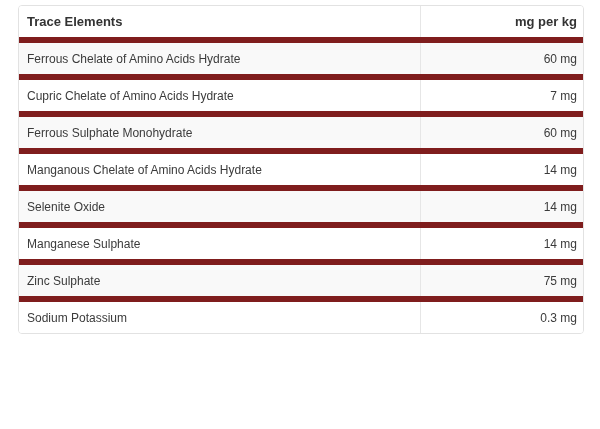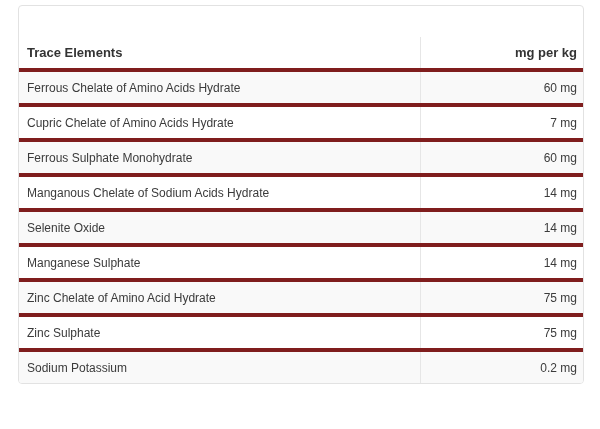--- a/index.html
+++ b/index.html
@@ -21,41 +21,40 @@
     width: 564px;
     border: 1px solid #e2e2e2;
     border-radius: 4px;
     overflow: hidden;
     background: #ffffff;
   }
   table {
     border-collapse: collapse;
     width: 100%;
     table-layout: fixed;
-    margin-top: 31px;
   }
   col.c1 { width: 401px; }
   th, td {
     height: 31px;
     padding: 0 6px 0 8px;
     font-size: 12px;
     color: #3b3b3b;
     text-align: left;
     vertical-align: middle;
     white-space: nowrap;
     overflow: hidden;
   }
   thead th {
     font-weight: bold;
     font-size: 13px;
     color: #333333;
     background: #ffffff;
   }
   tbody td {
-    border-top: 4px solid #7f1d1d;
+    border-top: 6px solid #7f1d1d;
   }
   tbody tr:nth-child(odd) {
     background: #f9f9f9;
   }
   tbody tr:nth-child(even) {
     background: #ffffff;
   }
   th:last-child, td:last-child {
     border-left: 1px solid #e6e6e6;
     text-align: right;
@@ -83,38 +82,34 @@
         </tr>
         <tr>
           <td>Cupric Chelate of Amino Acids Hydrate</td>
           <td>7 mg</td>
         </tr>
         <tr>
           <td>Ferrous Sulphate Monohydrate</td>
           <td>60 mg</td>
         </tr>
         <tr>
-          <td>Manganous Chelate of Sodium Acids Hydrate</td>
+          <td>Manganous Chelate of Amino Acids Hydrate</td>
           <td>14 mg</td>
         </tr>
         <tr>
           <td>Selenite Oxide</td>
           <td>14 mg</td>
         </tr>
         <tr>
           <td>Manganese Sulphate</td>
           <td>14 mg</td>
         </tr>
         <tr>
-          <td>Zinc Chelate of Amino Acid Hydrate</td>
-          <td>75 mg</td>
-        </tr>
-        <tr>
           <td>Zinc Sulphate</td>
           <td>75 mg</td>
         </tr>
         <tr>
           <td>Sodium Potassium</td>
-          <td>0.2 mg</td>
+          <td>0.3 mg</td>
         </tr>
       </tbody>
   </table>
 </div>
 
 </body></html>

